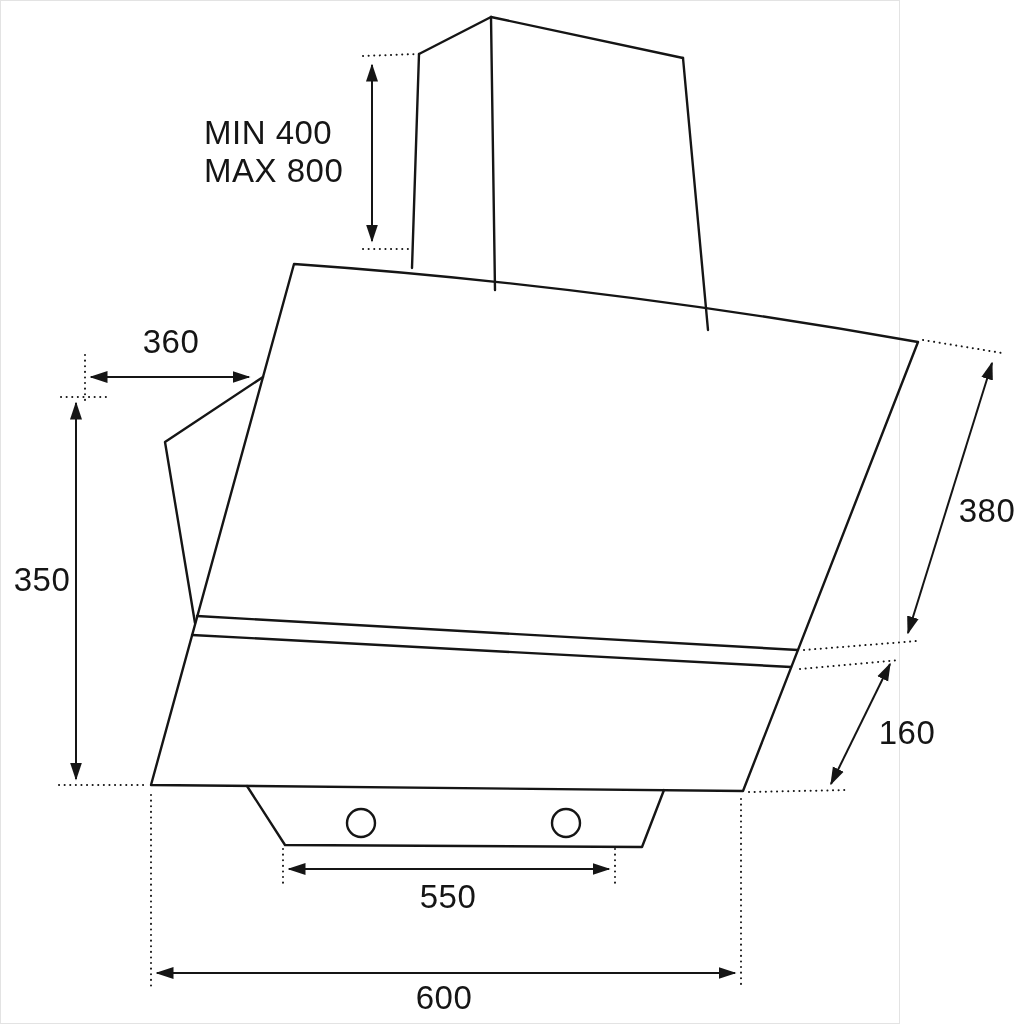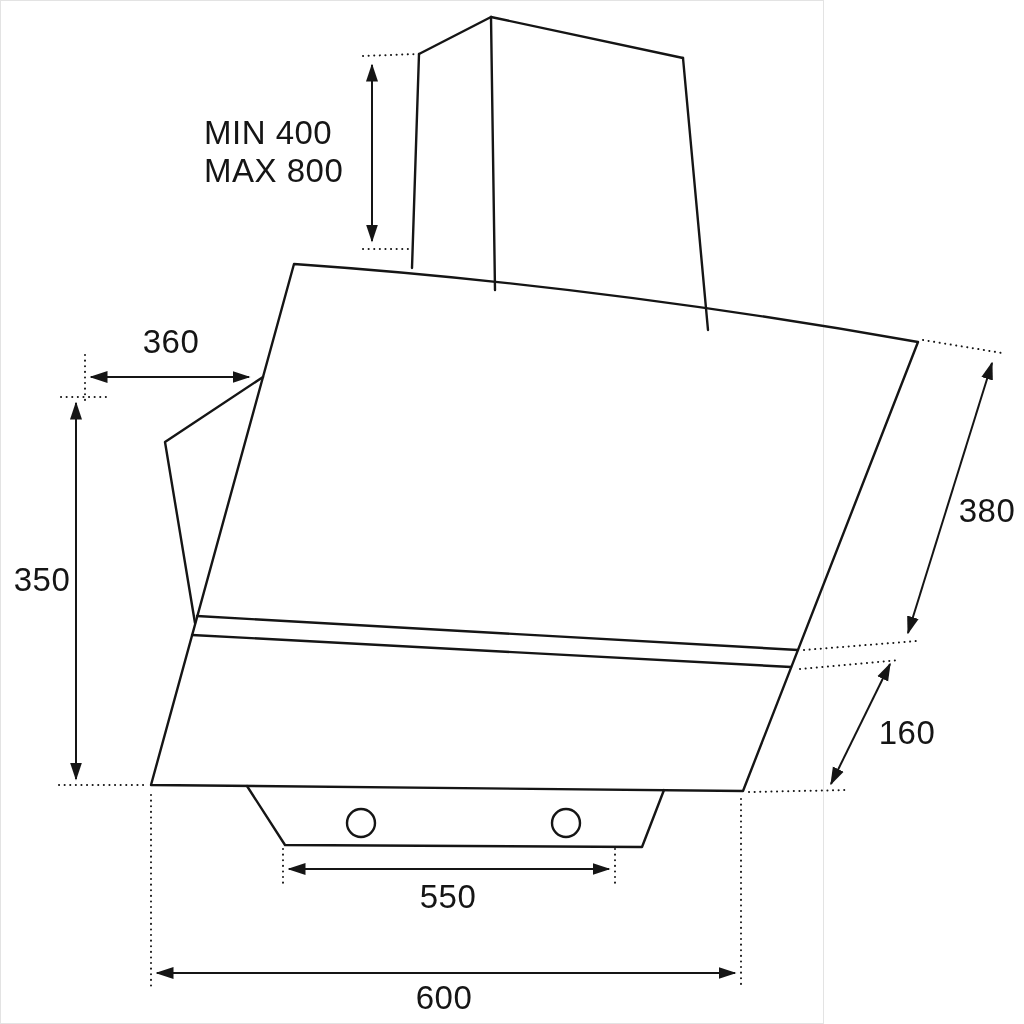--- a/index.html
+++ b/index.html
@@ -5,21 +5,21 @@
   html, body {
     margin: 0;
     padding: 0;
     width: 1024px;
     height: 1024px;
     background: #ffffff;
     font-family: "Liberation Sans", sans-serif;
   }
   .stage {
     position: relative;
-    width: 824px;
+    width: 900px;
     height: 1024px;
     background: #ffffff;
     box-sizing: border-box;
     border: 1px solid #e3e3e3;
   }
   svg { display: block; }
   .outline {
     fill: none;
     stroke: #151515;
     stroke-width: 2.4;

